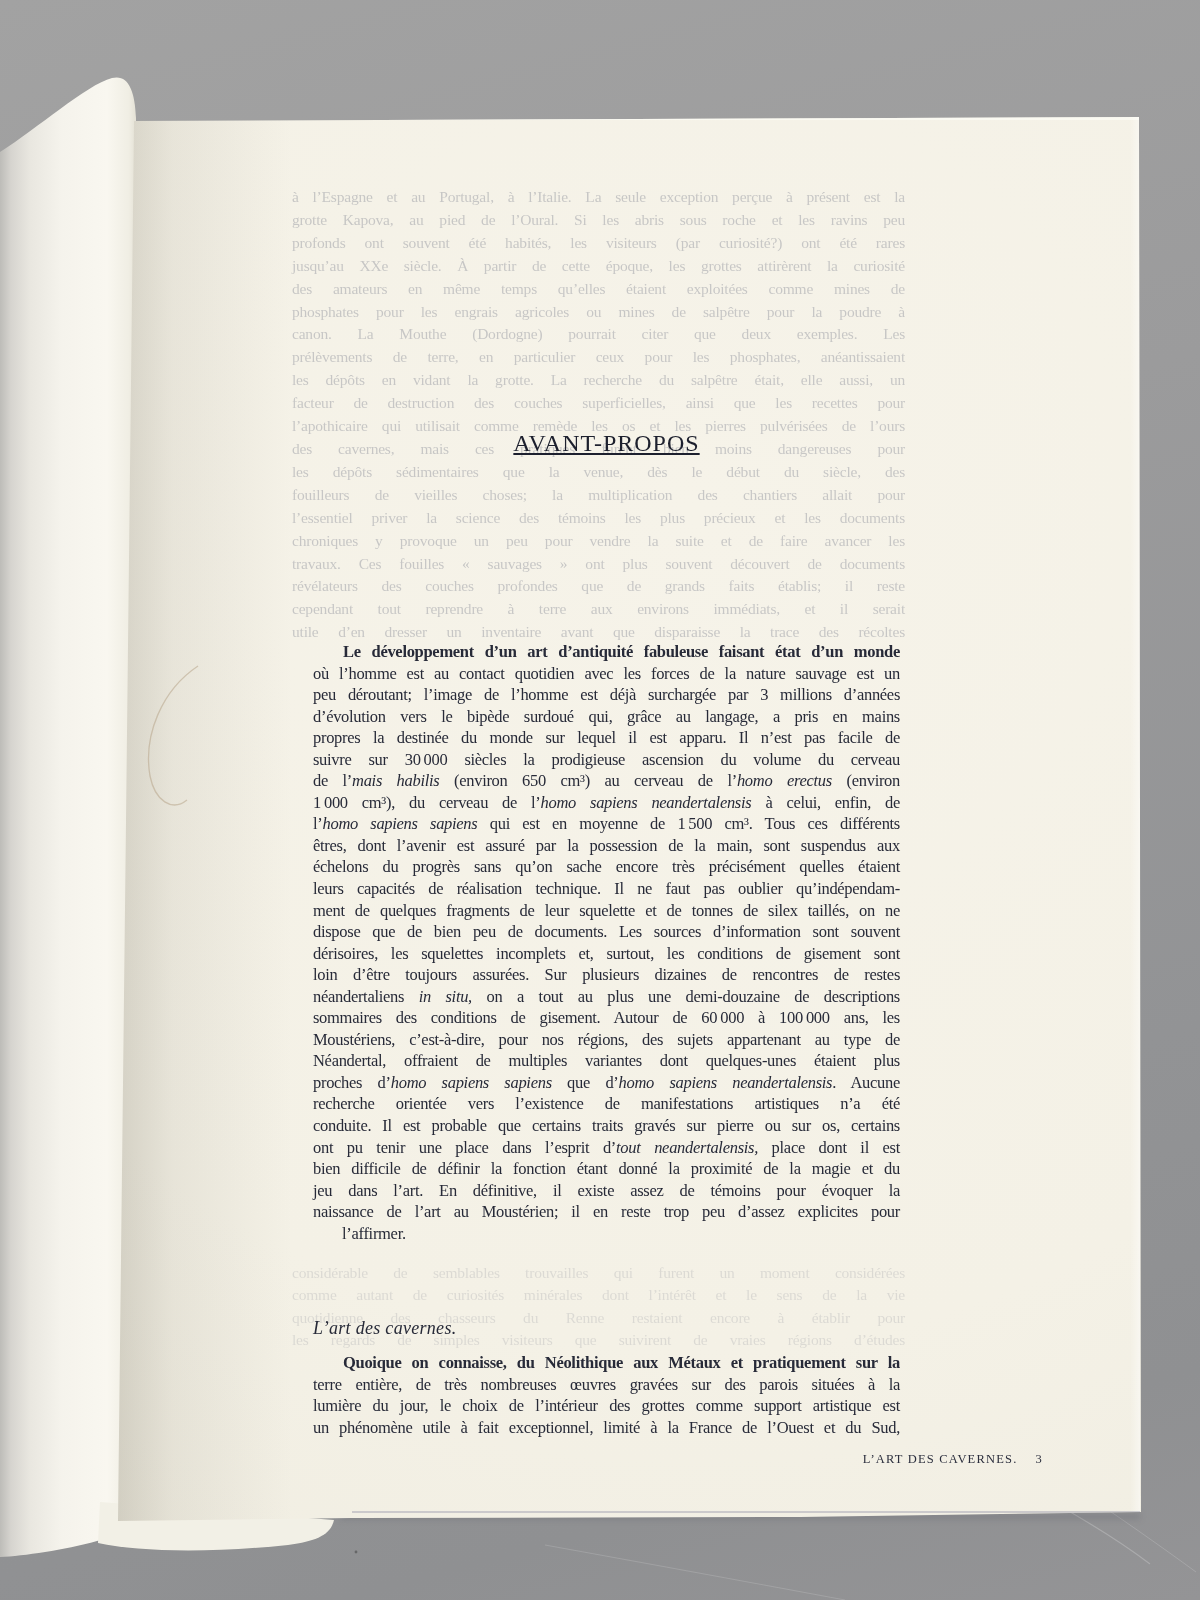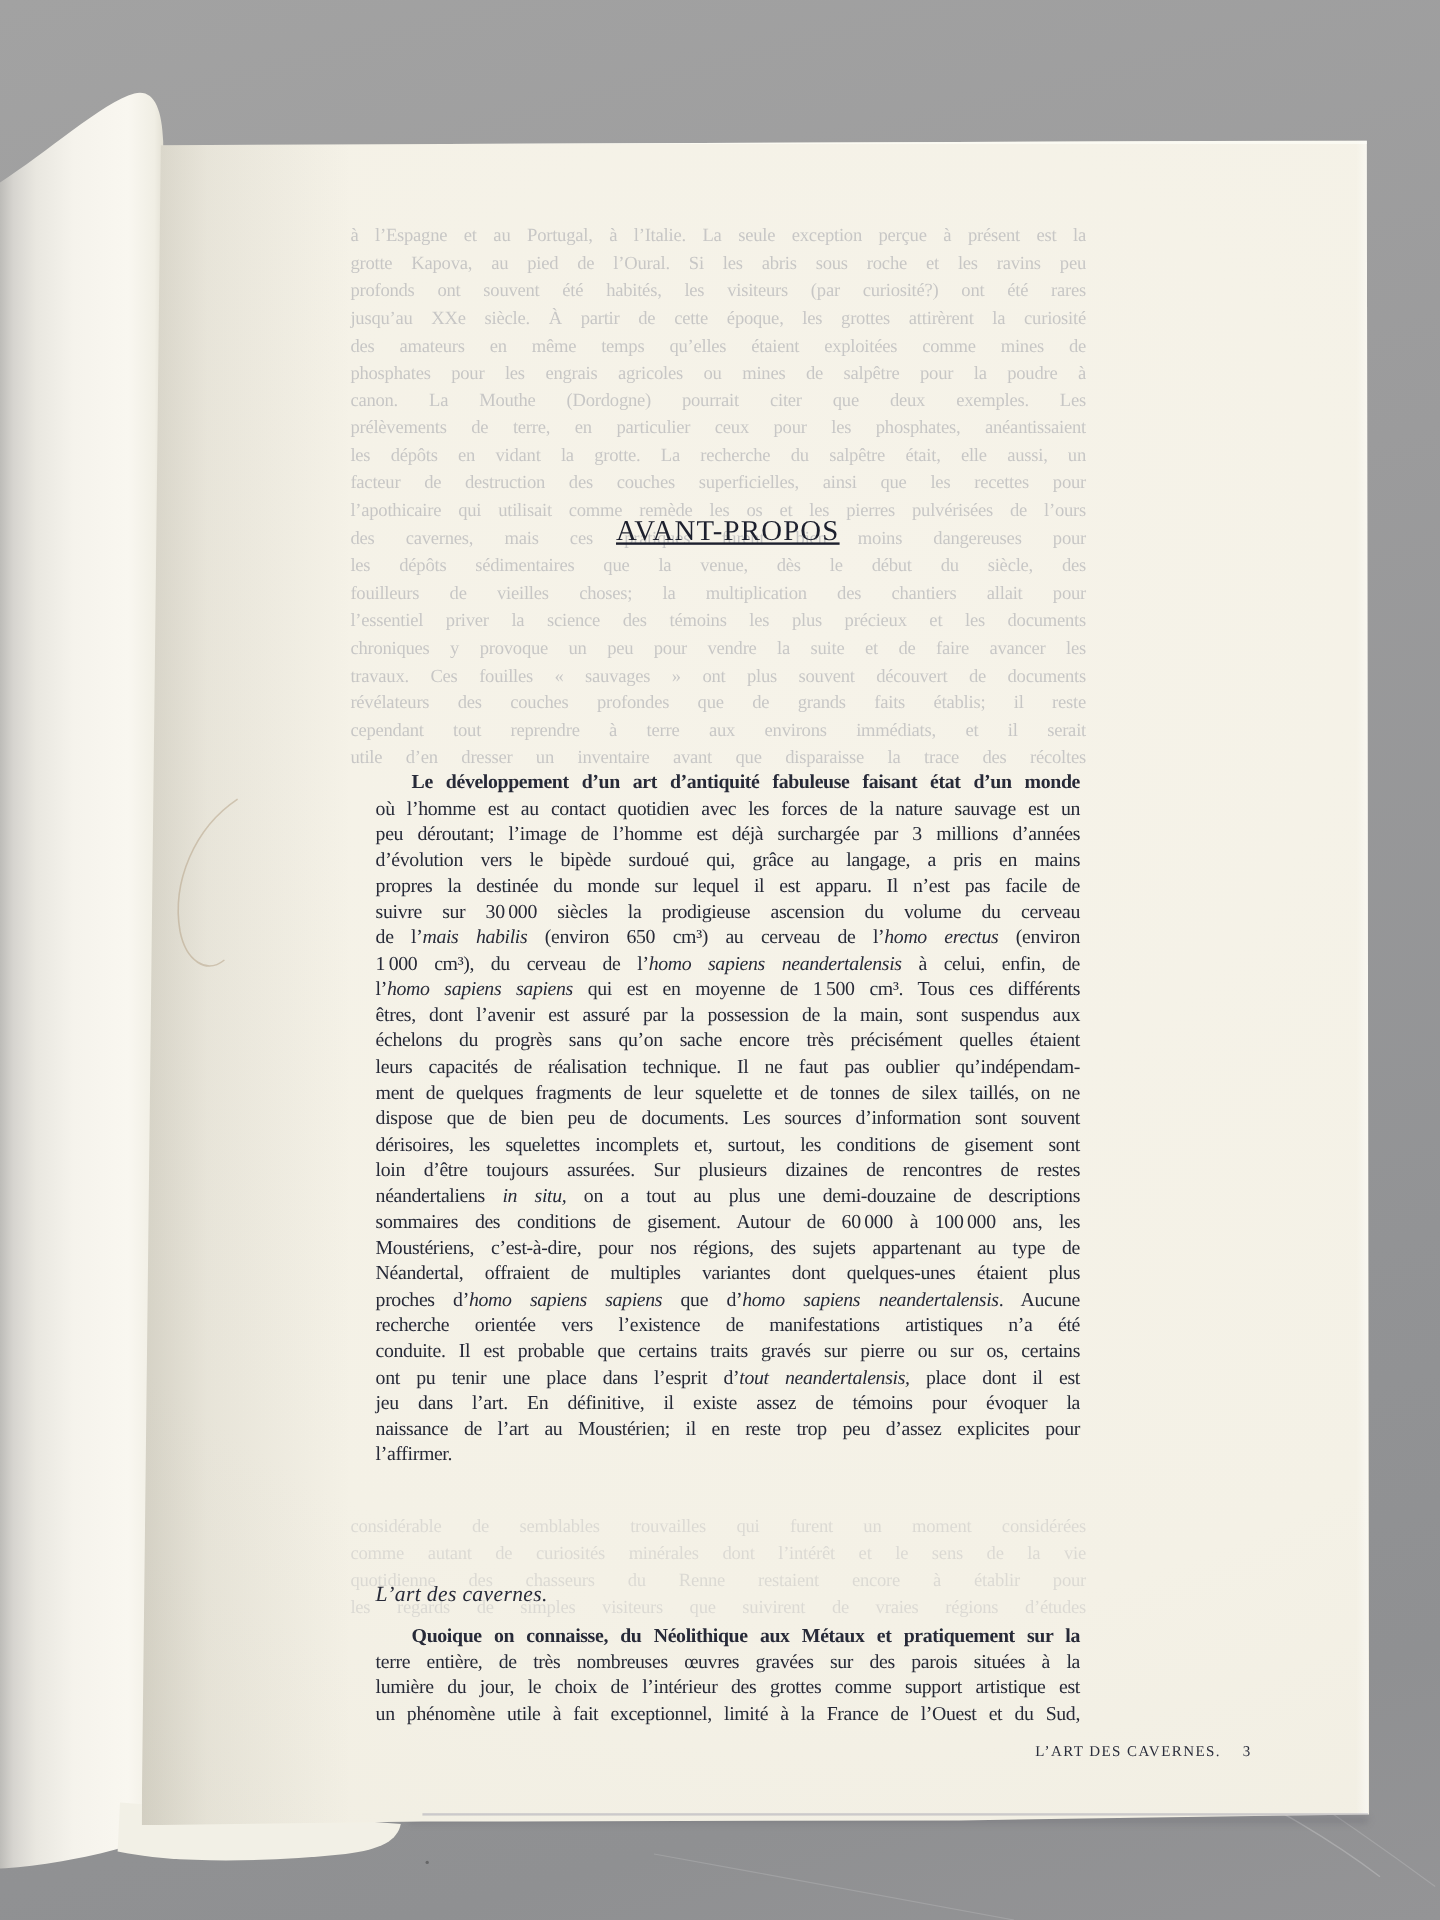--- a/index.html
+++ b/index.html
@@ -42,21 +42,21 @@
     left:313px;top:425px;width:587px;text-align:center;
     font-size:24px;line-height:36px;letter-spacing:1px;color:#1d202e;text-decoration:underline;
   }
   .para,.bleed{
     left:313px;width:587px;color:#272a38;
     font-size:16.5px;line-height:21.55px;letter-spacing:-0.3px;
   }
   .tline{white-space:nowrap;text-align:justify;text-align-last:justify;}
   .tline.ind{text-indent:30px;font-weight:bold;}
   .p1{top:641px;}
-  .p1 .tline:last-child{text-align-last:left;}
+  .p1 .tline:last-child{text-align-last:left;margin-left:29px;}
   .p2{top:1352px;}
   .section-heading{
     left:313px;top:1318px;width:587px;font-style:italic;
     font-size:18px;letter-spacing:.3px;color:#272a38;
   }
   .footer{
     top:1452px;right:157px;display:flex;gap:18px;align-items:baseline;
     font-size:12.5px;letter-spacing:1.2px;color:#2b2e3d;
   }
   .bleed{
@@ -154,20 +154,21 @@
       <div class="tline">dérisoires, les squelettes incomplets et, surtout, les conditions de gisement sont</div>
       <div class="tline">loin d’être toujours assurées. Sur plusieurs dizaines de rencontres de restes</div>
       <div class="tline">néandertaliens <i>in situ,</i> on a tout au plus une demi-douzaine de descriptions</div>
       <div class="tline">sommaires des conditions de gisement. Autour de 60 000 à 100 000 ans, les</div>
       <div class="tline">Moustériens, c’est-à-dire, pour nos régions, des sujets appartenant au type de</div>
       <div class="tline">Néandertal, offraient de multiples variantes dont quelques-unes étaient plus</div>
       <div class="tline">proches d’<i>homo sapiens sapiens</i> que d’<i>homo sapiens neandertalensis</i>. Aucune</div>
       <div class="tline">recherche orientée vers l’existence de manifestations artistiques n’a été</div>
       <div class="tline">conduite. Il est probable que certains traits gravés sur pierre ou sur os, certains</div>
       <div class="tline">ont pu tenir une place dans l’esprit d’<i>tout neandertalensis,</i> place dont il est</div>
+      <div class="tline">bien difficile de définir la fonction étant donné la proximité de la magie et du</div>
       <div class="tline">jeu dans l’art. En définitive, il existe assez de témoins pour évoquer la</div>
       <div class="tline">naissance de l’art au Moustérien; il en reste trop peu d’assez explicites pour</div>
       <div class="tline">l’affirmer.</div>
     </div>
 
   <div class="abs section-heading">L’art des cavernes.</div>
 
   <div class="abs para p2">
       <div class="tline ind">Quoique on connaisse, du Néolithique aux Métaux et pratiquement sur la</div>
       <div class="tline">terre entière, de très nombreuses œuvres gravées sur des parois situées à la</div>

